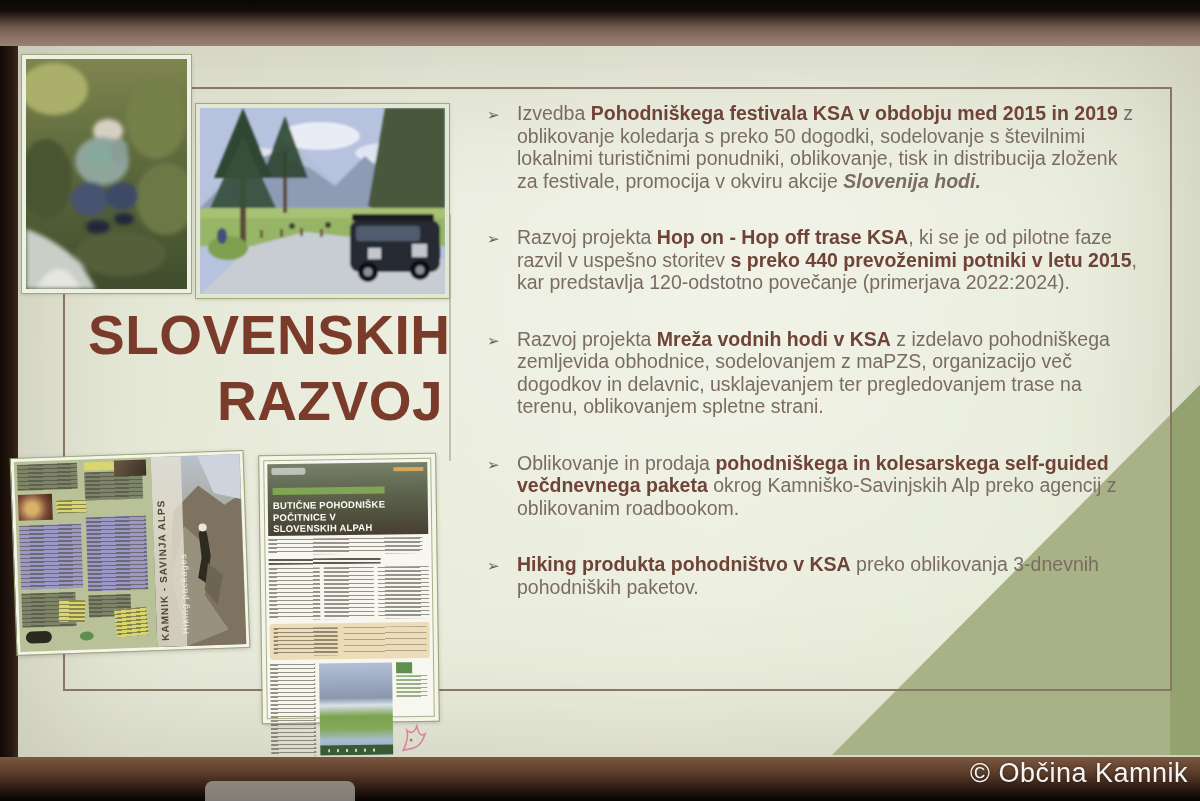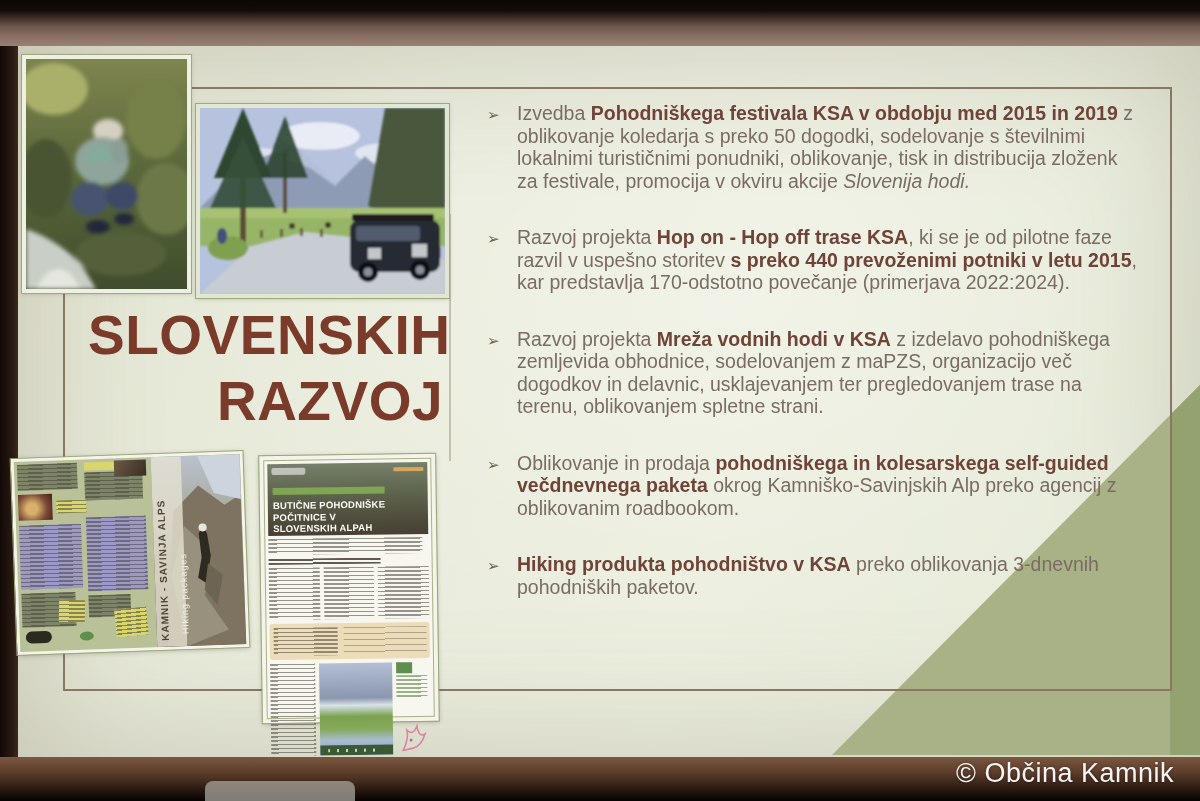--- a/index.html
+++ b/index.html
@@ -47,21 +47,21 @@
   .title-block{position:absolute;left:70px;top:256px;width:355px;text-align:right;
     color:var(--title-color,#7b3b2b);font-weight:bold;font-size:55px;line-height:66px;
     letter-spacing:.5px;}
 
   
   .bullets{position:absolute;left:469px;top:56px;width:652px;}
   .bullet{position:relative;padding-left:30px;margin-bottom:34px;
     color:var(--body-text,#7a6c63);font-size:19.5px;line-height:22.5px;}
   .bullet .arrow{position:absolute;left:0;top:2px;font-size:15px;color:var(--arrow-color,#6d5b48);}
   .bullet .bseg{font-weight:bold;color:var(--body-bold,#6f4337);}
-  .bullet .iseg{font-style:italic;}
+  .bullet .iseg{font-style:italic;font-weight:bold;}
 
   
   .brochure{position:absolute;background:#f4f4ea;box-shadow:0 1px 5px rgba(60,50,30,.3);
     outline:1px solid #9aa578;}
   #brochure-hiking{left:-4px;top:409px;width:232px;height:196px;transform:rotate(-2deg);padding:3px;box-sizing:border-box;}
   #brochure-butique{left:243px;top:409px;width:176px;height:267px;transform:rotate(-0.8deg);padding:4px;box-sizing:border-box;}
 
   .bh-inner{display:flex;width:100%;height:100%;background:#b8c197;}
   .bh-poster{position:relative;flex:1.55;overflow:hidden;}
   .bh-cover{position:relative;flex:1;overflow:hidden;
@@ -93,21 +93,21 @@
   .bb-bottom{display:flex;gap:4px;margin-top:4px;height:92px;}
   .bb-bot-left{width:28%;}
   .bb-photo{position:relative;width:46%;overflow:hidden;background:linear-gradient(180deg,#b3bfd6 0%,#8b97ad 38%,#d9e2ea 46%,#7ba24f 58%,#86a95c 72%,#a9bcd0 84%,#8fa3bb 100%);}
   .bb-photo .strip{position:absolute;left:0;right:0;bottom:0;height:10px;background:#3a5a33;
     background-image:repeating-linear-gradient(90deg,rgba(255,255,255,.75) 0 2px,rgba(0,0,0,0) 2px 9px);background-size:70% 3px;background-position:8px 4px;background-repeat:no-repeat;}
   .bb-bot-right{flex:1;position:relative;}
   .bb-greenlogo{width:16px;height:11px;background:#5f8f4f;margin-bottom:2px;}
   .bb-map{position:absolute;left:2px;bottom:0;width:30px;height:34px;}
 
   
-  .watermark{position:absolute;right:26px;top:758px;color:#ffffff;font-size:27px;
+  .watermark{position:absolute;right:12px;top:758px;color:#ffffff;font-size:27px;
     letter-spacing:.5px;opacity:.95;text-shadow:0 0 3px rgba(0,0,0,.4);}
 </style>
 </head>
 <body>
 
 <div class="room-top"></div>
 <div class="room-left"></div>
 <div class="room-bottom"></div>
 <div class="gray-object"></div>
 
@@ -201,21 +201,21 @@
     </svg>
   </div>
 
   <div class="title-block">
     <div>SLOVENSKIH</div>
     <div>RAZVOJ</div>
   </div>
 
   <div class="bullets">
       <div class="bullet"><span class="arrow">➢</span><span class="btext"><span>Izvedba </span><span class="bseg">Pohodniškega festivala KSA v obdobju med 2015 in 2019</span><span> z oblikovanje koledarja s preko 50 dogodki, sodelovanje s številnimi lokalnimi turističnimi ponudniki, oblikovanje, tisk in distribucija zloženk za festivale, promocija v okviru akcije </span><span class="iseg">Slovenija hodi.</span></span></div>
-      <div class="bullet"><span class="arrow">➢</span><span class="btext"><span>Razvoj projekta </span><span class="bseg">Hop on - Hop off trase KSA</span><span>, ki se je od pilotne faze razvil v uspešno storitev </span><span class="bseg">s preko 440 prevoženimi potniki v letu 2015</span><span>, kar predstavlja 170-odstotno povečanje (primerjava 2022:2024).</span></span></div>
+      <div class="bullet"><span class="arrow">➢</span><span class="btext"><span>Razvoj projekta </span><span class="bseg">Hop on - Hop off trase KSA</span><span>, ki se je od pilotne faze razvil v uspešno storitev </span><span class="bseg">s preko 440 prevoženimi potniki v letu 2015</span><span>, kar predstavlja 120-odstotno povečanje (primerjava 2022:2024).</span></span></div>
       <div class="bullet"><span class="arrow">➢</span><span class="btext"><span>Razvoj projekta </span><span class="bseg">Mreža vodnih hodi v KSA</span><span> z izdelavo pohodniškega zemljevida obhodnice, sodelovanjem z maPZS, organizacijo več dogodkov in delavnic, usklajevanjem ter pregledovanjem trase na terenu, oblikovanjem spletne strani.</span></span></div>
       <div class="bullet"><span class="arrow">➢</span><span class="btext"><span>Oblikovanje in prodaja </span><span class="bseg">pohodniškega in kolesarskega self-guided večdnevnega paketa</span><span> okrog Kamniško-Savinjskih Alp preko agencij z oblikovanim roadbookom.</span></span></div>
       <div class="bullet"><span class="arrow">➢</span><span class="btext"><span class="bseg">Hiking produkta pohodništvo v KSA</span><span> preko oblikovanja 3-dnevnih pohodniških paketov.</span></span></div>
     </div>
 
   <div class="brochure" id="brochure-hiking">
     <div class="bh-inner">
       <div class="bh-poster">
         <div class="blk olive txl" style="left:3px;top:3px;width:60px;height:26px;"></div>
         <div class="blk yellow" style="left:70px;top:3px;width:45px;height:8px;"></div>

